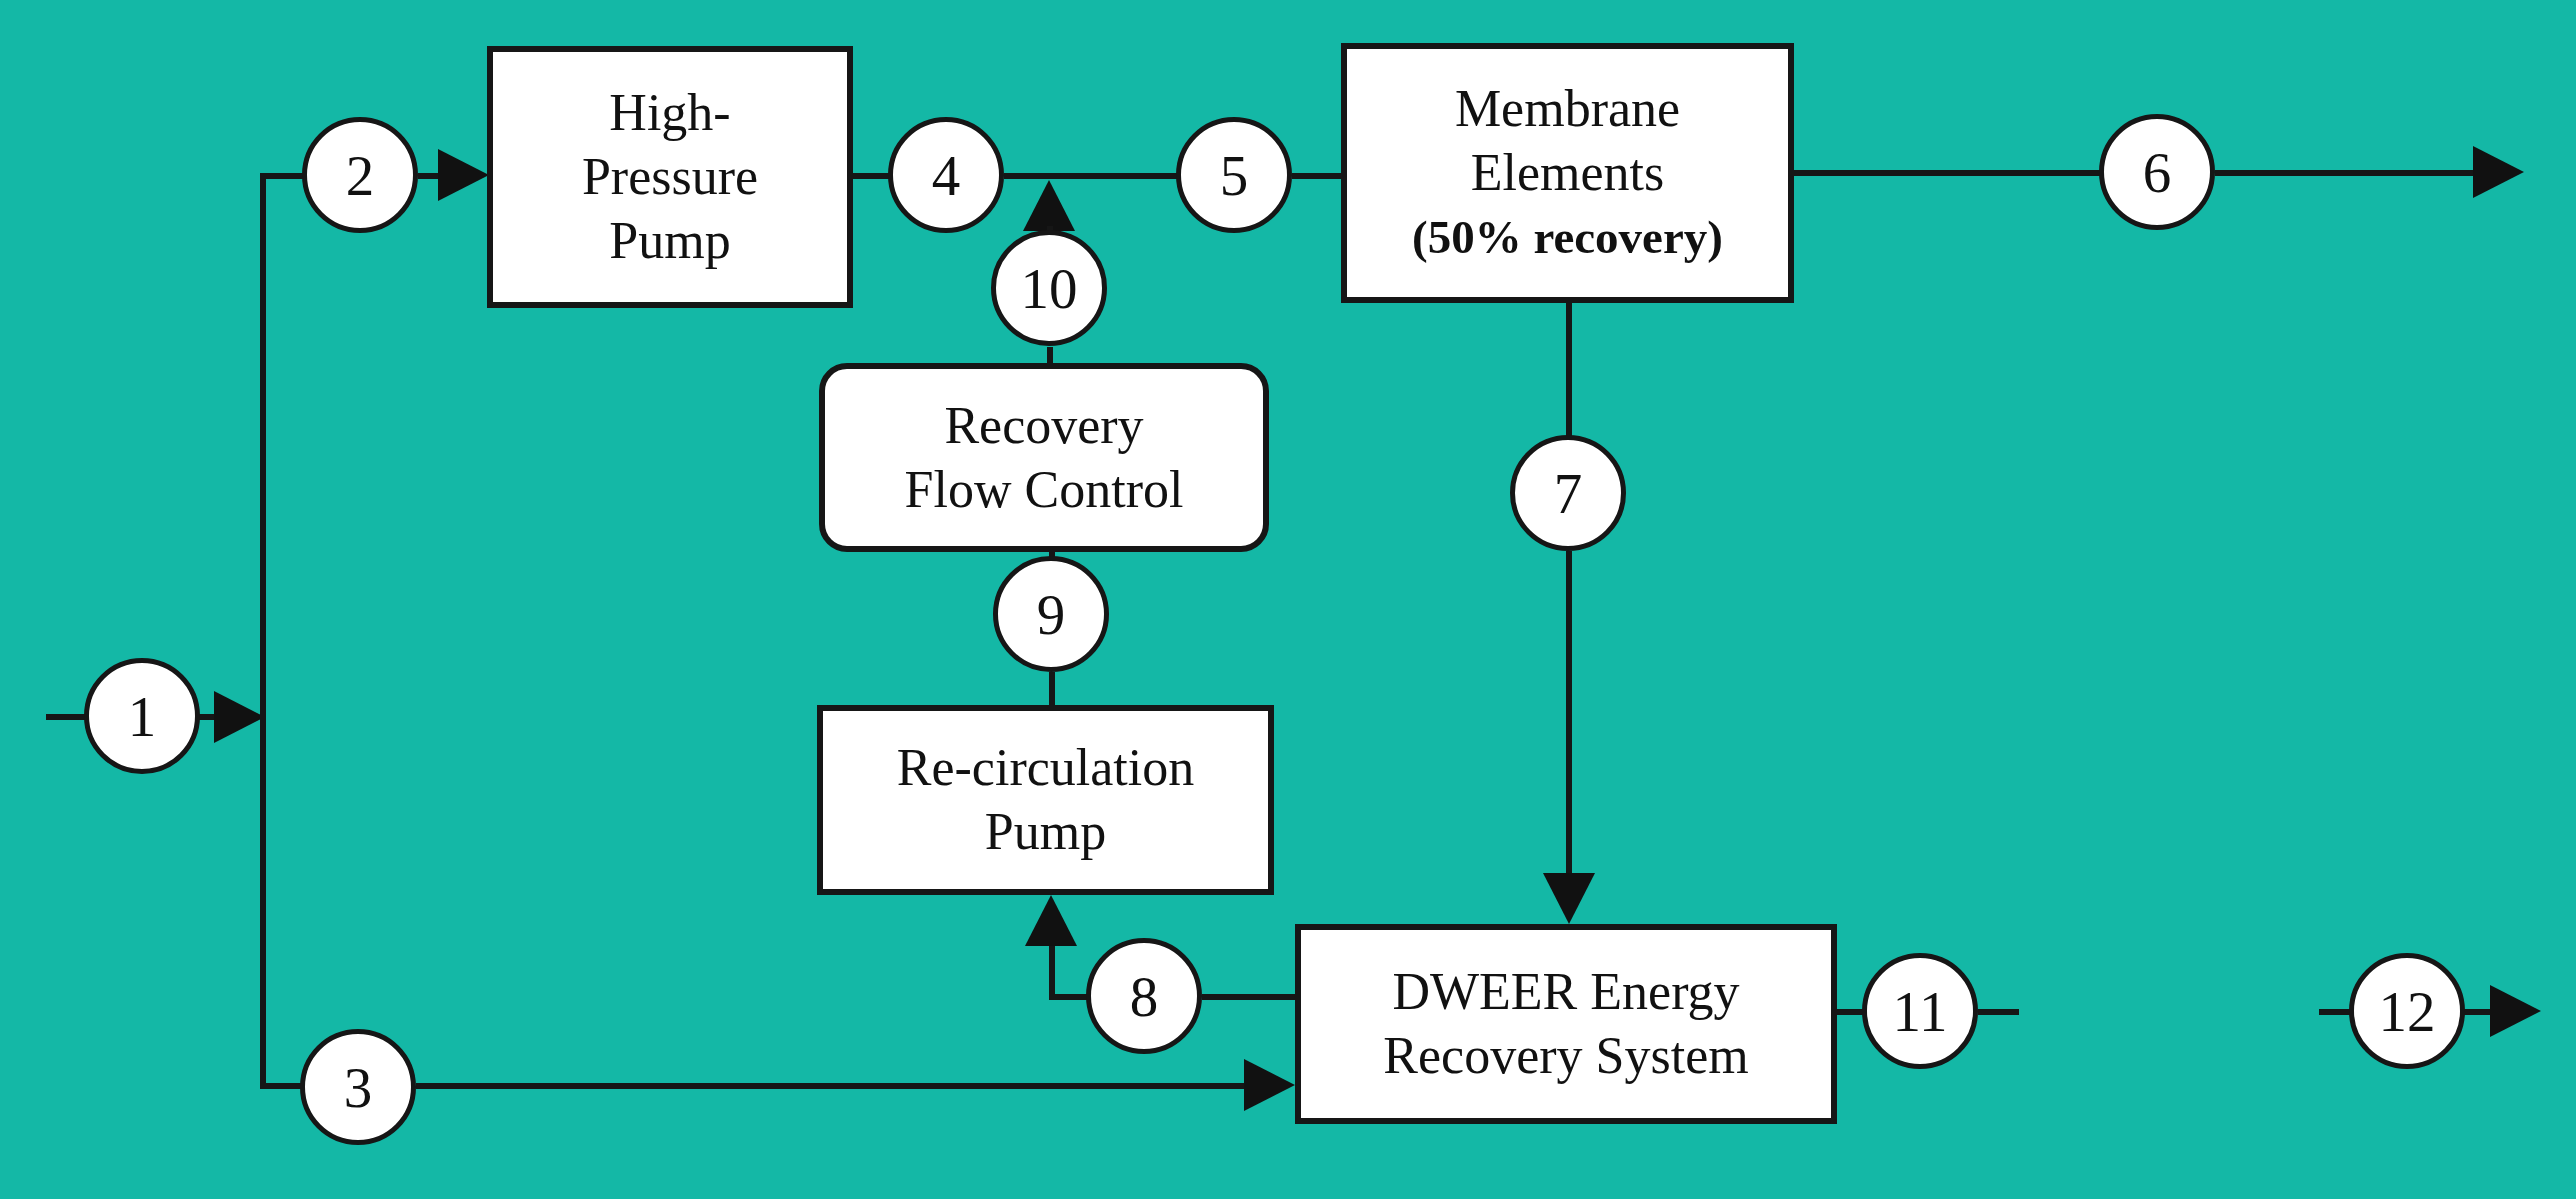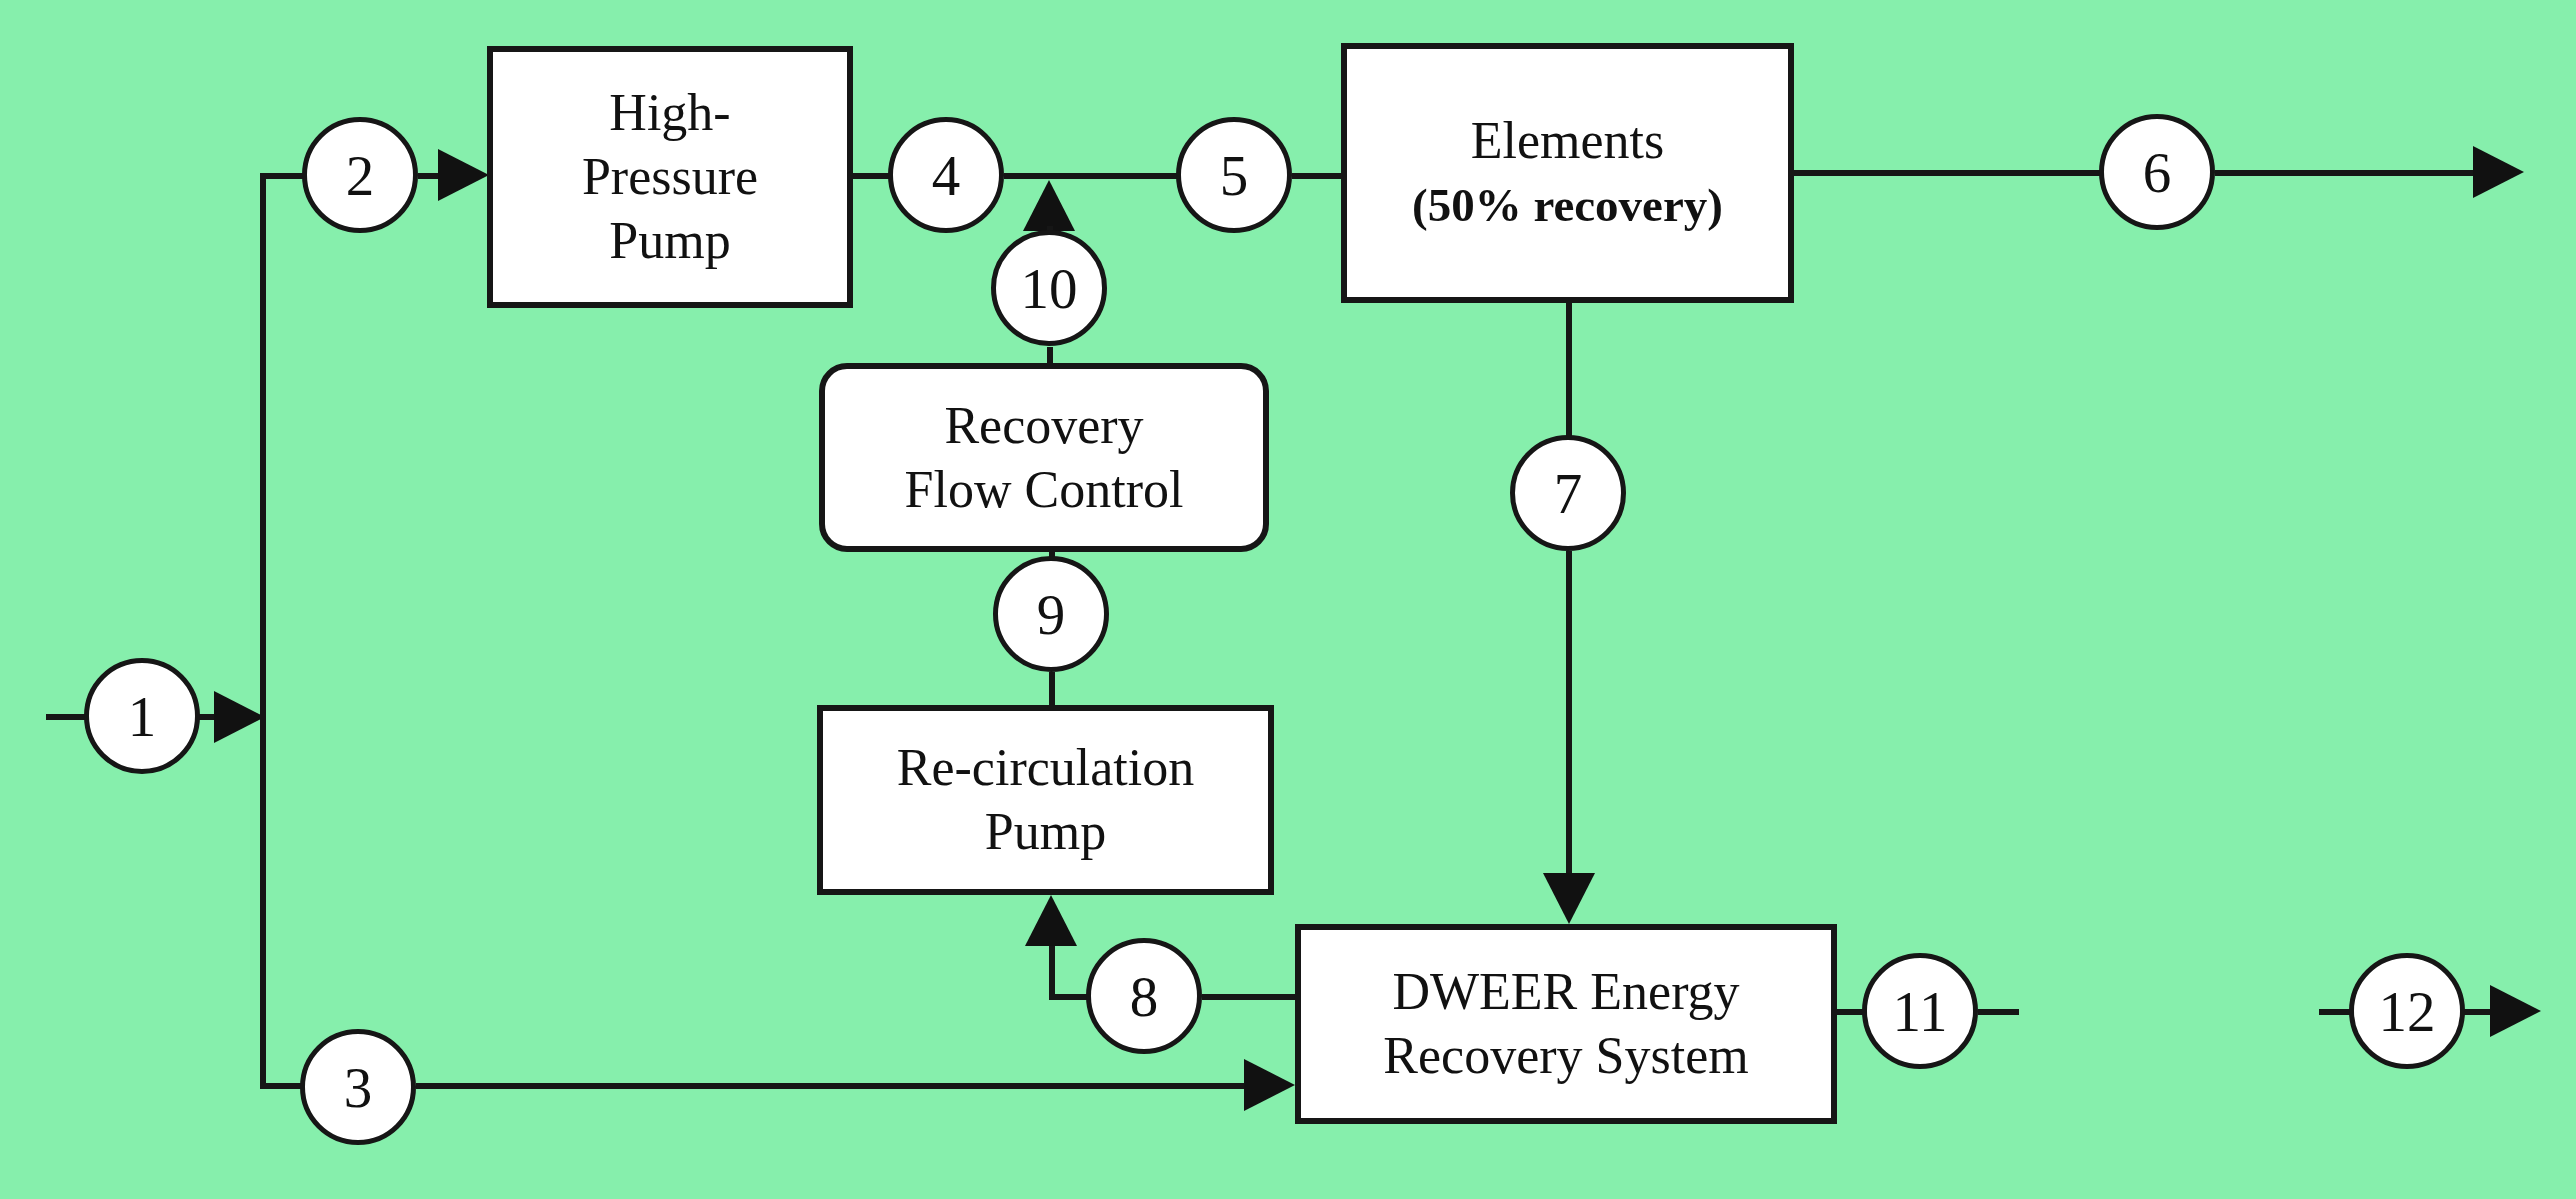--- a/index.html
+++ b/index.html
@@ -1,19 +1,19 @@
 <!DOCTYPE html>
 <html style="font-size:15px"><head>
 <meta charset="utf-8">
 <style>
   html,body{margin:0;padding:0;background:#ffffff;}
   #canvas{
     position:relative;
     width:2576px;height:1200px;
-    background:#86efac;
+    background:#14b8a6;
     font-family:"Liberation Serif", serif;
     color:#111;
   }
   
   .hline,.vline{position:absolute;background:#161616;}
   .hline{height:5.7px;}
   .vline{width:5.7px;}
   
   .arr{position:absolute;width:0;height:0;}
   .arr.right{border-top:26.6px solid transparent;border-bottom:26.6px solid transparent;border-left:51px solid #111;}
@@ -83,20 +83,21 @@
   <div class="hline" style="left:2464px;top:1009px;width:28.5px;"></div>
   <div class="arr right" style="left:2490px;top:985px;"></div>
 
   <div class="pbox" style="left:487px;top:46px;width:354px;height:250px;">
     <span>High-</span>
     <span>Pressure</span>
     <span>Pump</span>
   </div>
 
   <div class="pbox" style="left:1341px;top:43px;width:441px;height:248px;">
+    <span>Membrane</span>
     <span>Elements</span>
     <span style="font-size:47px;font-weight:bold;">(50% recovery)</span>
   </div>
 
   <div class="pbox" style="left:819px;top:363px;width:438px;height:177px;border-radius:28px;">
     <span>Recovery</span>
     <span>Flow Control</span>
   </div>
 
   <div class="pbox" style="left:817px;top:705px;width:445px;height:178px;">

